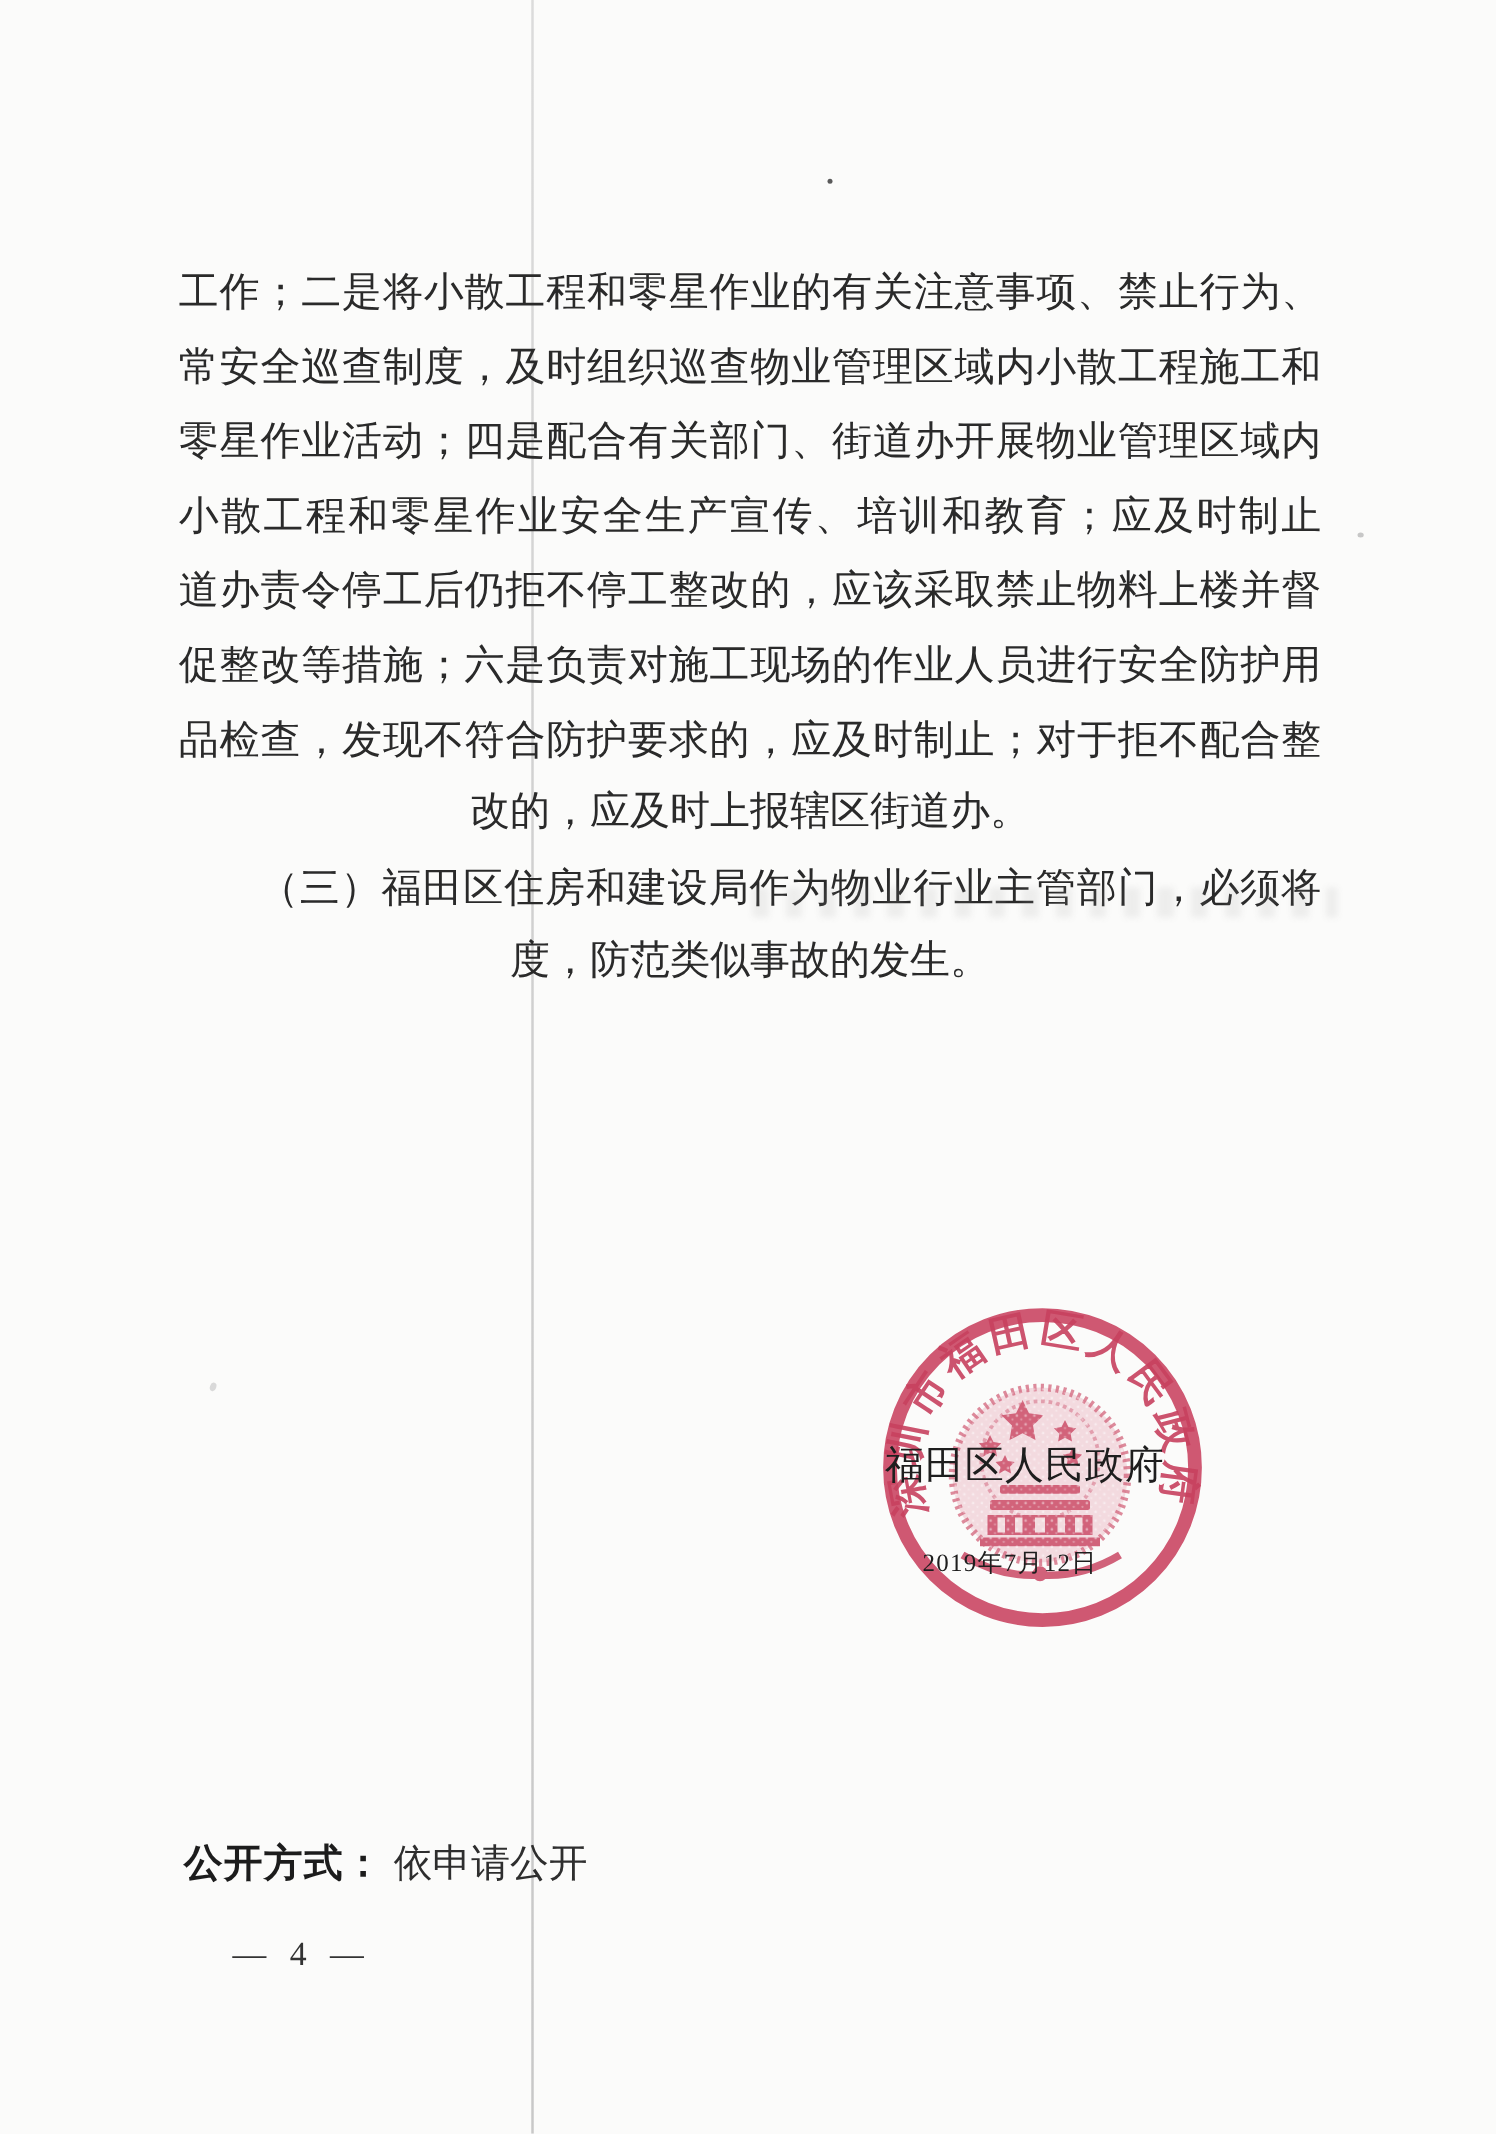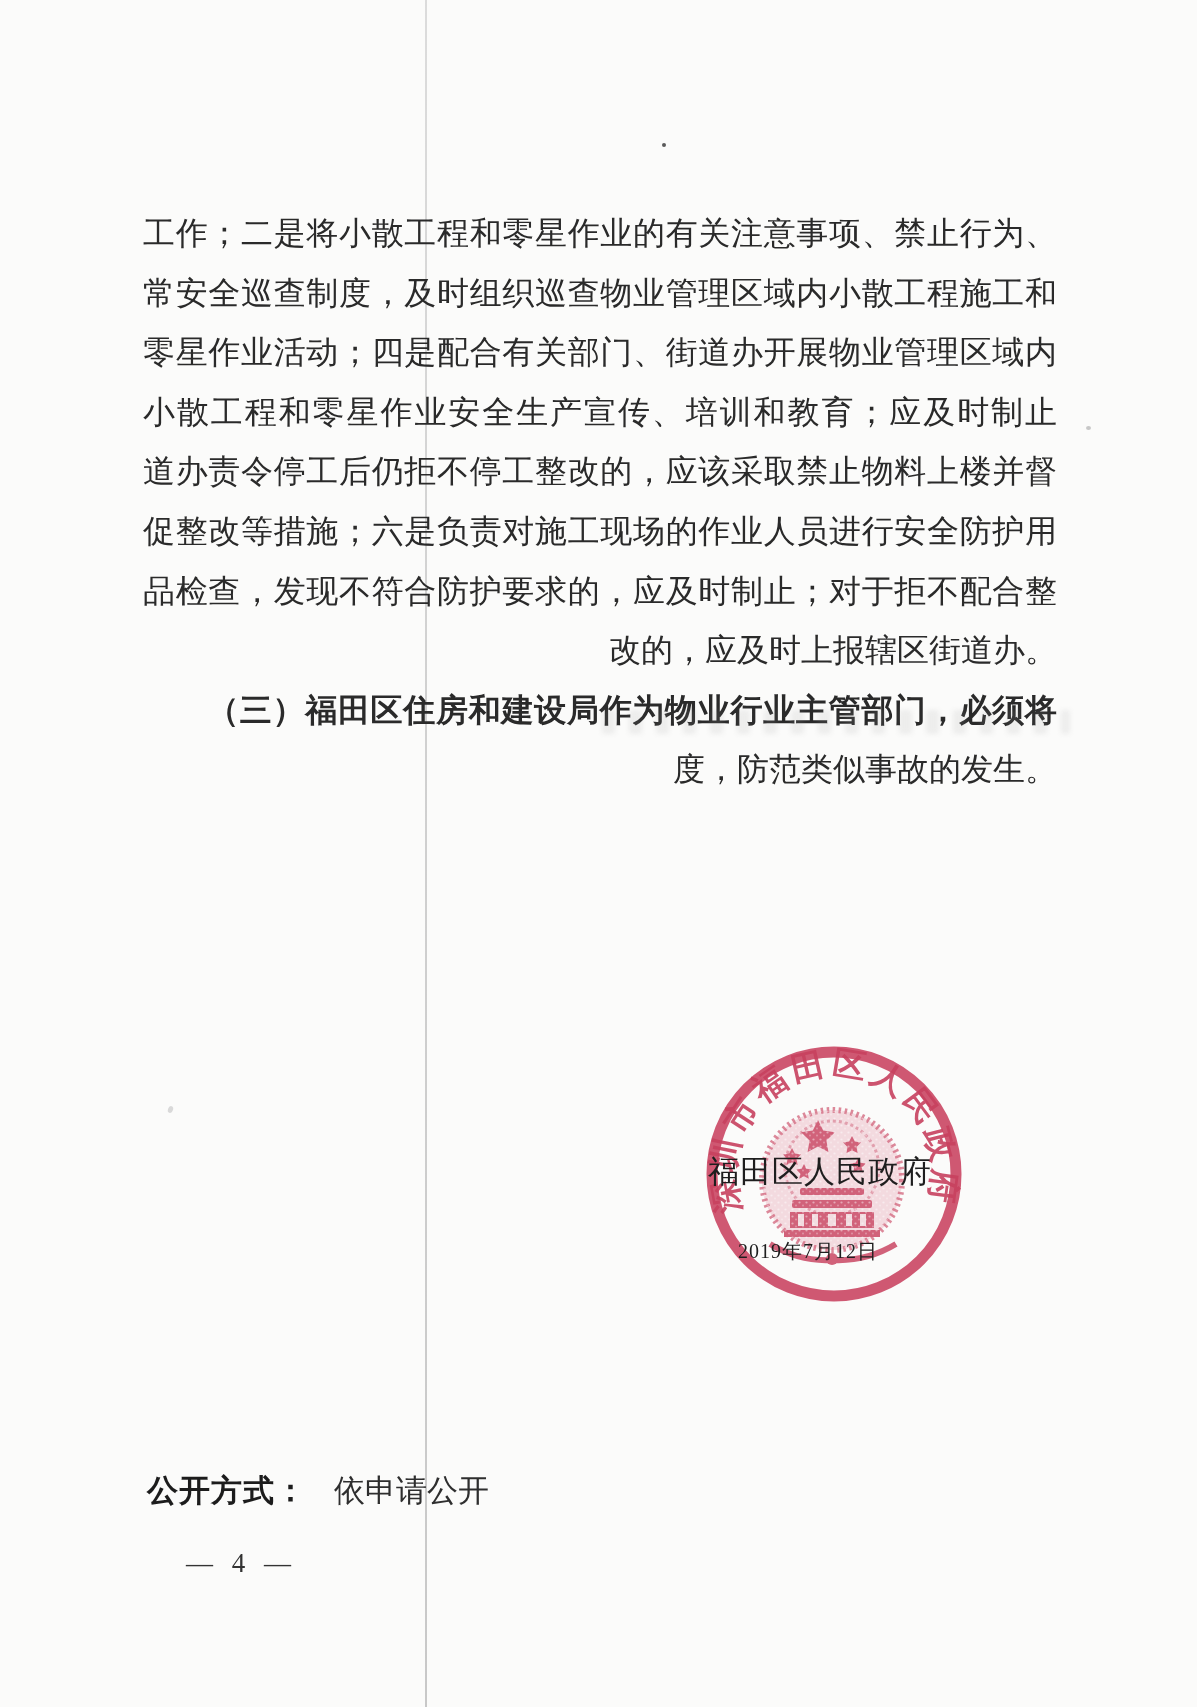--- a/index.html
+++ b/index.html
@@ -22,32 +22,32 @@
   .body-line{
     height:59.6px;line-height:59.6px;font-size:32px;
     white-space:nowrap;
   }
   .body-line.just{
     white-space:normal;
     text-align:justify;
     -moz-text-align-last:justify;
     text-align-last:justify;
   }
-  .body-line.end{text-align:right;}
-  .body-line.indent{padding-left:64px;box-sizing:border-box;font-weight:bold;}
+  .body-line.end{text-align:center;font-family:Liberation Mono, monospace;}
+  .body-line.indent{padding-left:64px;box-sizing:border-box;}
   
   .footer{
     position:absolute;left:147px;top:1472px;color:#222;
     font-size:31px;line-height:1.2;white-space:nowrap;
   }
   .footer .label{
     font-family:"Liberation Sans", sans-serif;
     font-weight:bold;letter-spacing:1px;color:#1c1c1c;margin-top:32px;
   }
-  .footer .value{margin-left:27px;color:#2e2e2e;}
+  .footer .value{margin-left:8px;color:#2e2e2e;}
   .page-number{
     position:absolute;left:186px;top:1548px;
     font-size:27px;color:#333;letter-spacing:6px;white-space:nowrap;
   }
   
   .seal-svg{position:absolute;left:700px;top:1040px;width:270px;height:270px;}
   .sig-name{
     position:absolute;left:708px;top:1156px;width:226px;
     font-size:31px;color:#1e1e1e;letter-spacing:1px;white-space:nowrap;
     line-height:1;z-index:3;

